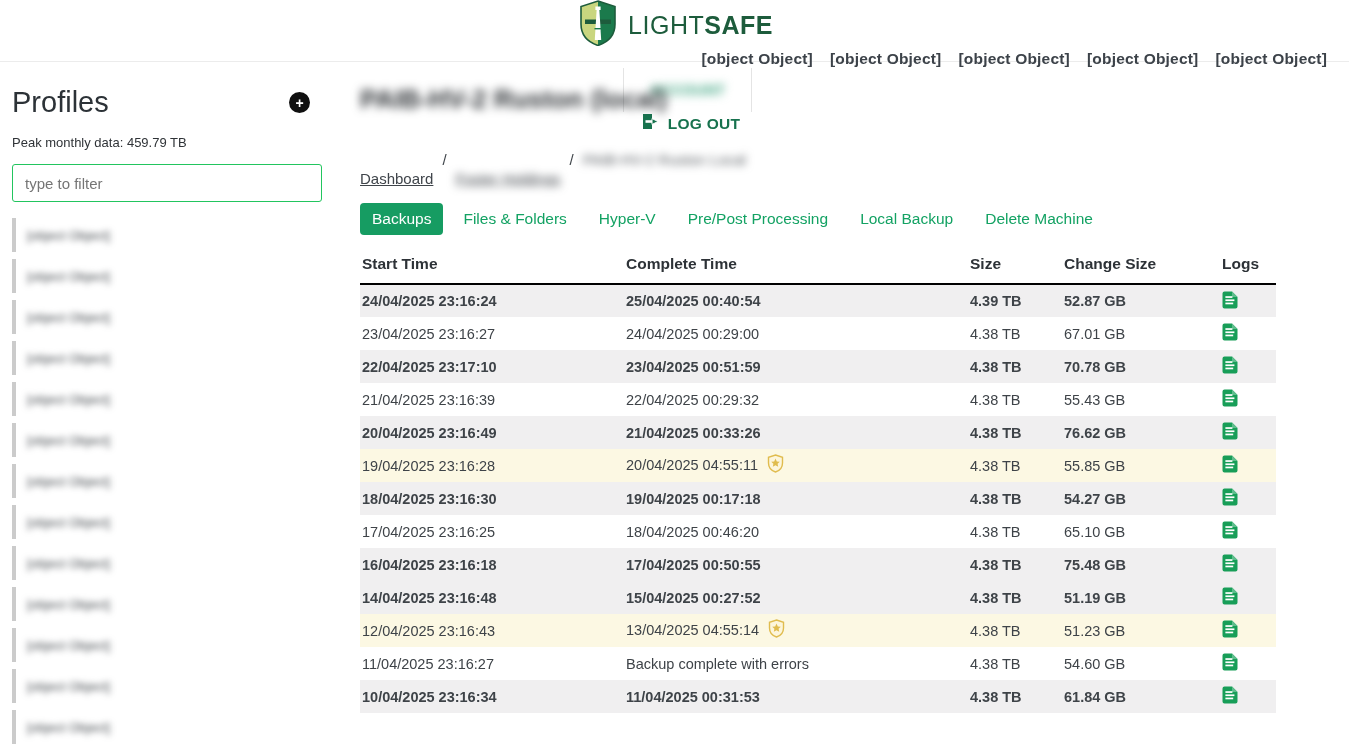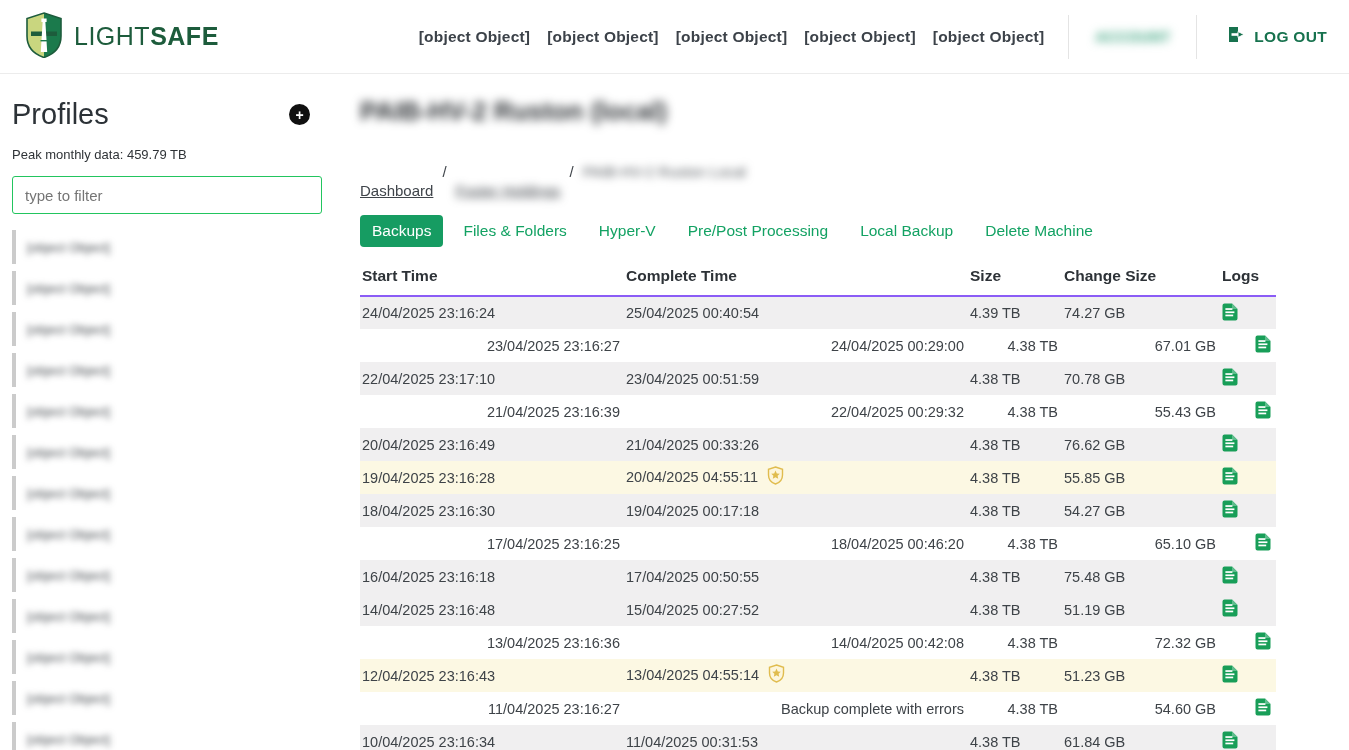--- a/index.html
+++ b/index.html
@@ -1,21 +1,21 @@
 <!DOCTYPE html>
 <html><head>
 <meta charset="utf-8">
 <style>
   * { box-sizing: border-box; margin: 0; padding: 0; }
   html, body { width: 1349px; height: 750px; overflow: hidden; background: #fff;
     font-family: "Liberation Sans", sans-serif; color: #3c4247; }
 
   
-  .topbar { height: 74px; display: flex; align-items: center; padding: 0 22px 0 24px;
-    border-bottom: 1px solid #ececec; background: #fff; }
+  .topbar { height: 62px; display: flex; align-items: center; padding: 0 22px 0 24px;
+    border-bottom: 1px solid #ececec; background: #fff; flex-direction: column; }
   .logo { display: flex; align-items: center; gap: 10px; }
   .logo-text { font-size: 25px; letter-spacing: .5px; color: #1d5c3c; font-weight: 400; }
   .logo-text b { font-weight: 800; }
   .mainnav { margin-left: auto; display: flex; align-items: center; gap: 17px;
     font-size: 15.5px; font-weight: 600; color: #3c4249; letter-spacing: .2px; }
   .mainnav a { color: #3c4249; text-decoration: none; cursor: pointer; }
   .user-chip { margin-left: 24px; padding: 13px 26px; border-left: 1px solid #e4e4e4;
     border-right: 1px solid #e4e4e4; }
   .user-chip span { color: #3aa37e; font-weight: 700; font-size: 15px; filter: blur(5px); }
   .logout { display: flex; align-items: center; gap: 8px; margin-left: 30px;
@@ -54,24 +54,24 @@
   .tabs { margin-top: 16px; display: flex; gap: 8px; align-items: flex-end; font-size: 15.5px; }
   .tab { color: #13a263; padding: 7px 12px; border-radius: 4px; cursor: pointer; white-space: nowrap; }
   .tab[data-active="true"] { background: #169c62; color: #fff; }
 
   
   table.backups { margin-top: 16px; width: 916px; border-collapse: collapse;
     font-size: 14.5px; color: #3e4348; table-layout: fixed; }
   th.c-start { width: 264px; } th.c-complete { width: 344px; } th.c-size { width: 94px; }
   th.c-change { width: 158px; } th.c-logs { width: 56px; }
   thead th { text-align: left; font-size: 15.5px; font-weight: 700; color: #2d3237;
-    padding: 4px 4px 10px 2px; border-bottom: 2px solid #8b5cf6; }
+    padding: 4px 4px 10px 2px; border-bottom: 2px solid #000000; }
   tbody td { padding: 0 4px 0 2px; height: 33px; }
-  tr[data-shade="gray"]   { background: #f0eff0; }
-  tr[data-shade="white"]  { background: #ffffff; text-align: right; }
+  tr[data-shade="gray"]   { background: #f0eff0; font-weight: bold; }
+  tr[data-shade="white"]  { background: #ffffff; }
   tr[data-shade="yellow"] { background: #fcf8e3; }
   .shield-icon { display: inline-block; vertical-align: middle; margin-left: 9px; margin-top: -2px; }
   .log-link { display: inline-flex; cursor: pointer; }
 </style>
 </head>
 <body>
 
 <header class="topbar">
   <div class="logo">
     <span>
@@ -221,21 +221,21 @@
           <th class="c-change">Change Size</th>
           <th class="c-logs">Logs</th>
         </tr>
       </thead>
       <tbody>
 
           <tr data-shade="gray">
             <td>24/04/2025 23:16:24</td>
             <td><span>25/04/2025 00:40:54</span></td>
             <td>4.39 TB</td>
-            <td>74.27 GB</td>
+            <td>52.87 GB</td>
             <td><span class="log-link">
                 <svg width="17" height="18" viewBox="0 0 17 18">
                   <path d="M2.5 0.5 H10 L15.5 6 V15.5 A2 2 0 0 1 13.5 17.5 H2.5 A2 2 0 0 1 0.5 15.5 V2.5 A2 2 0 0 1 2.5 0.5 Z" fill="#189e58"></path>
                   <path d="M10 0.5 L15.5 6 H10 Z" fill="#5fbd8d"></path>
                   <rect x="3.4" y="5.2" width="7" height="1.7" fill="#ffffff"></rect>
                   <rect x="3.4" y="8.4" width="9" height="1.7" fill="#ffffff"></rect>
                   <rect x="3.4" y="11.6" width="7.8" height="1.7" fill="#ffffff"></rect>
                 </svg>
               </span></td>
           </tr>
@@ -381,35 +381,20 @@
                 <svg width="17" height="18" viewBox="0 0 17 18">
                   <path d="M2.5 0.5 H10 L15.5 6 V15.5 A2 2 0 0 1 13.5 17.5 H2.5 A2 2 0 0 1 0.5 15.5 V2.5 A2 2 0 0 1 2.5 0.5 Z" fill="#189e58"></path>
                   <path d="M10 0.5 L15.5 6 H10 Z" fill="#5fbd8d"></path>
                   <rect x="3.4" y="5.2" width="7" height="1.7" fill="#ffffff"></rect>
                   <rect x="3.4" y="8.4" width="9" height="1.7" fill="#ffffff"></rect>
                   <rect x="3.4" y="11.6" width="7.8" height="1.7" fill="#ffffff"></rect>
                 </svg>
               </span></td>
           </tr>
 
-          <tr data-shade="white">
-            <td>13/04/2025 23:16:36</td>
-            <td><span>14/04/2025 00:42:08</span></td>
-            <td>4.38 TB</td>
-            <td>72.32 GB</td>
-            <td><span class="log-link">
-                <svg width="17" height="18" viewBox="0 0 17 18">
-                  <path d="M2.5 0.5 H10 L15.5 6 V15.5 A2 2 0 0 1 13.5 17.5 H2.5 A2 2 0 0 1 0.5 15.5 V2.5 A2 2 0 0 1 2.5 0.5 Z" fill="#189e58"></path>
-                  <path d="M10 0.5 L15.5 6 H10 Z" fill="#5fbd8d"></path>
-                  <rect x="3.4" y="5.2" width="7" height="1.7" fill="#ffffff"></rect>
-                  <rect x="3.4" y="8.4" width="9" height="1.7" fill="#ffffff"></rect>
-                  <rect x="3.4" y="11.6" width="7.8" height="1.7" fill="#ffffff"></rect>
-                </svg>
-              </span></td>
-          </tr>
 
           <tr data-shade="yellow">
             <td>12/04/2025 23:16:43</td>
             <td><span>13/04/2025 04:55:14</span><span class="shield-icon"><svg width="17" height="19" viewBox="0 0 17 19">
                   <path d="M8.5 1 L15.5 3.3 V9 C15.5 14 12.3 16.8 8.5 18 C4.7 16.8 1.5 14 1.5 9 V3.3 Z" fill="#fdf6dc" stroke="#e0bc4e" stroke-width="1.4"></path>
                   <polygon points="8.5,4.6 9.8,7.4 12.8,7.7 10.6,9.8 11.2,12.8 8.5,11.3 5.8,12.8 6.4,9.8 4.2,7.7 7.2,7.4" fill="#e0bc4e"></polygon>
                 </svg></span></td>
             <td>4.38 TB</td>
             <td>51.23 GB</td>
             <td><span class="log-link">

